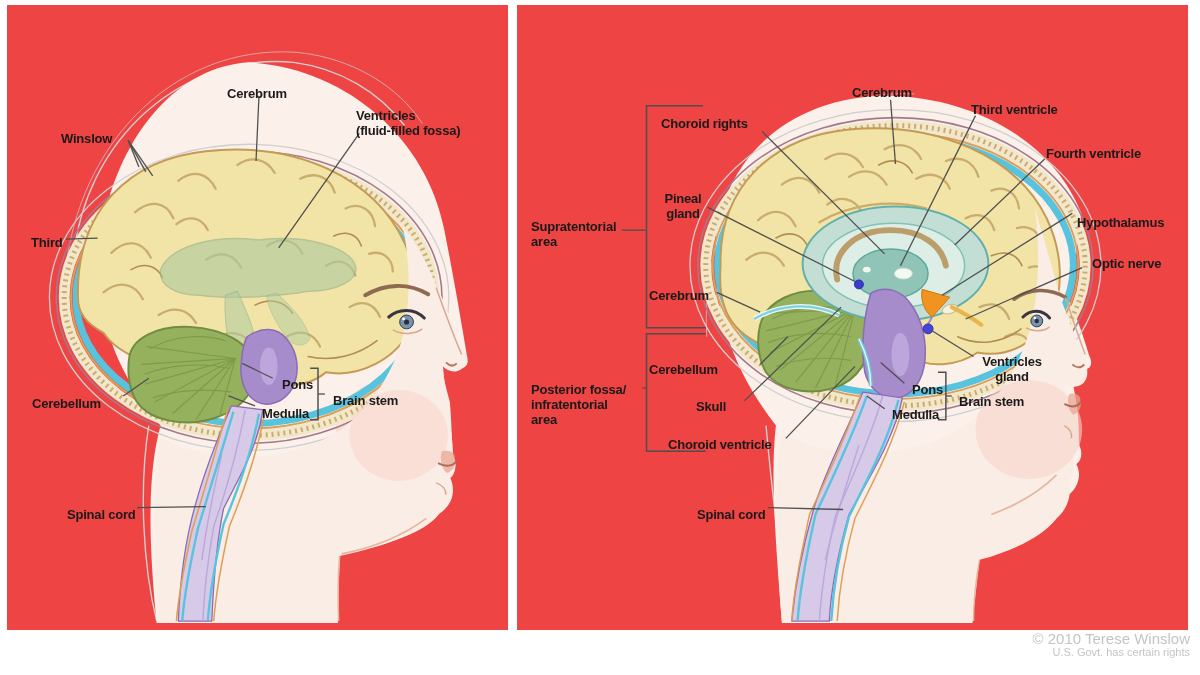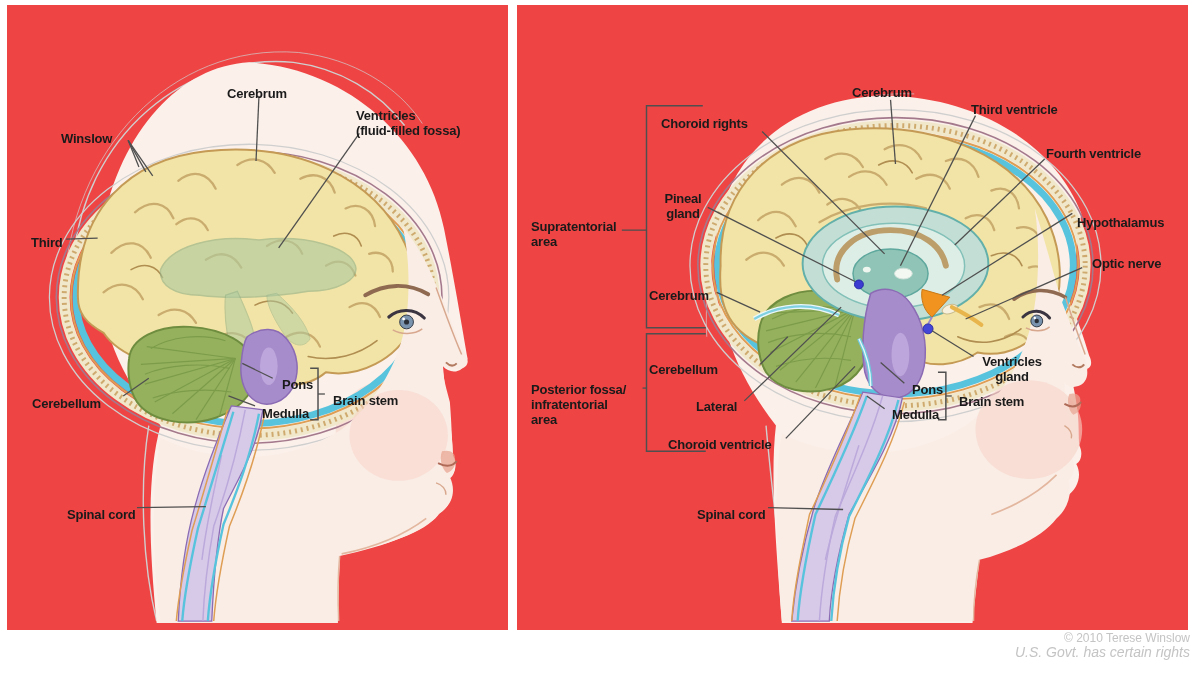--- a/index.html
+++ b/index.html
@@ -7,22 +7,22 @@
         font-family:"Liberation Sans",sans-serif;}
   .panel{position:absolute;background:#ef4444;border:6px solid #ef4444;box-sizing:border-box;}
   #panel-left{left:7px;top:5px;width:501px;height:625px;}
   #panel-right{left:517px;top:5px;width:671px;height:625px;}
   .panel svg{position:absolute;left:0;top:0;width:100%;height:100%;}
   .lbl{position:absolute;font-weight:700;font-size:13px;line-height:15px;
        color:var(--c-labelText,#1a1a1a);white-space:nowrap;letter-spacing:-0.2px;}
   .lbl span{display:block;}
   .lbl.center{text-align:center;}
   #credit{position:absolute;right:10px;top:631px;text-align:right;color:var(--c-credit,#c4c4c4);}
-  #credit .c1{font-size:12px;line-height:15px;}
-  #credit .c2{font-size:14px;line-height:13px;font-style:italic;}
+  #credit .c1{font-size:15px;line-height:15px;}
+  #credit .c2{font-size:11px;line-height:13px;}
 </style>
 </head>
 <body>
 
 <div id="page">
 
   <div class="panel" id="panel-left">
     <svg viewBox="0 0 497 621" preserveAspectRatio="none">
 
       <g stroke="var(--c-faintOutline)" fill="none" stroke-width="1.4">
@@ -347,21 +347,21 @@
       <span>area</span>
     </div>
     <div class="lbl" style="left:569px;top:245px">Optic nerve</div>
     <div class="lbl" style="left:126px;top:277px">Cerebrum</div>
     <div class="lbl" style="left:126px;top:351px">Cerebellum</div>
     <div class="lbl" style="left:8px;top:371px">
       <span>Posterior fossa/</span>
       <span>infratentorial</span>
       <span>area</span>
     </div>
-    <div class="lbl" style="left:173px;top:388px">Lateral</div>
+    <div class="lbl" style="left:173px;top:388px">Skull</div>
     <div class="lbl" style="left:145px;top:426px">Choroid ventricle</div>
     <div class="lbl center" style="left:455px;top:343px;width:68px">
       <span>Ventricles</span>
       <span>gland</span>
     </div>
     <div class="lbl" style="left:389px;top:371px">Pons</div>
     <div class="lbl" style="left:369px;top:396px">Medulla</div>
     <div class="lbl" style="left:436px;top:383px">Brain stem</div>
     <div class="lbl" style="left:174px;top:496px">Spinal cord</div>
   </div>

